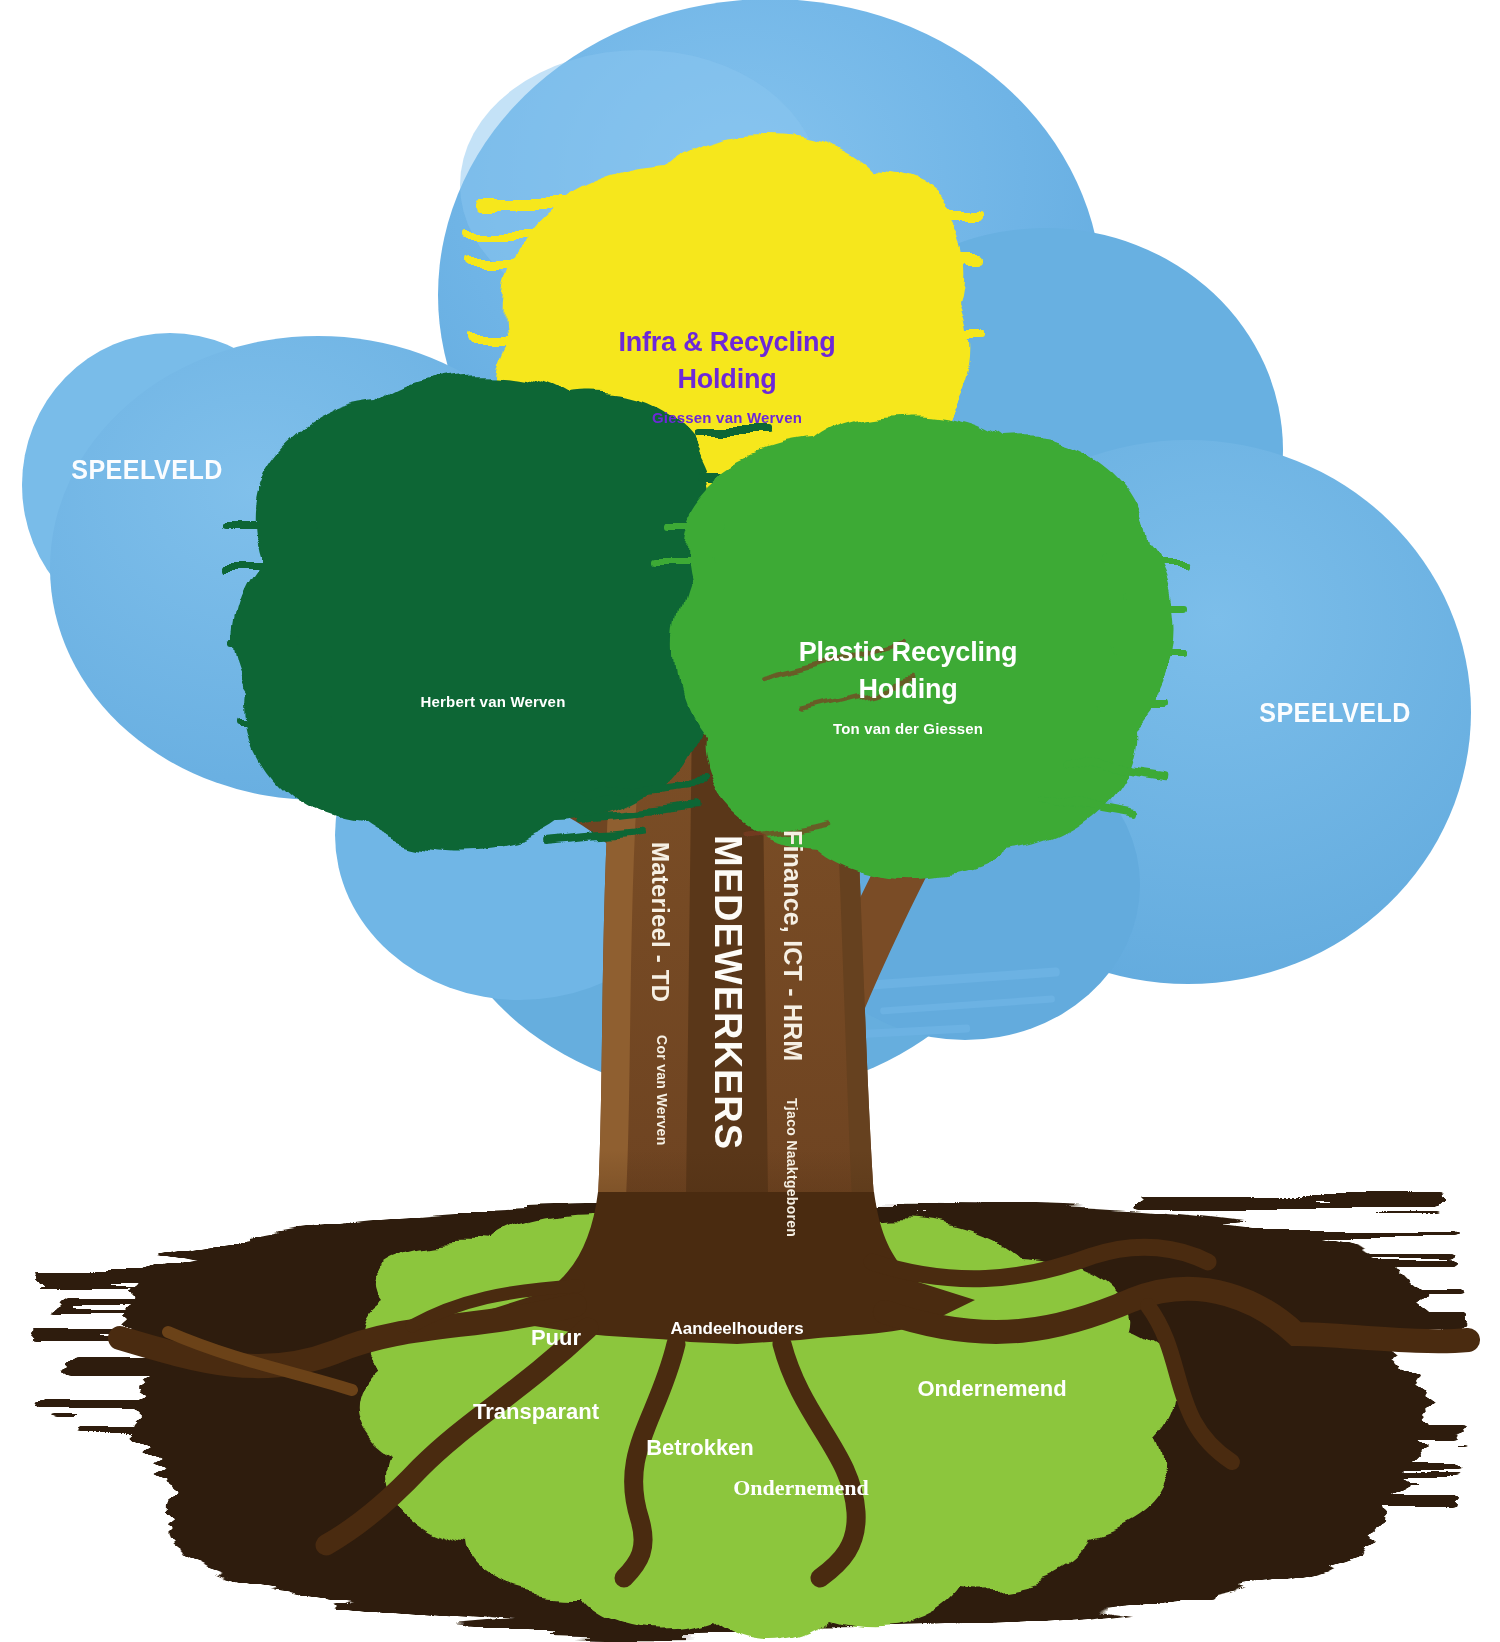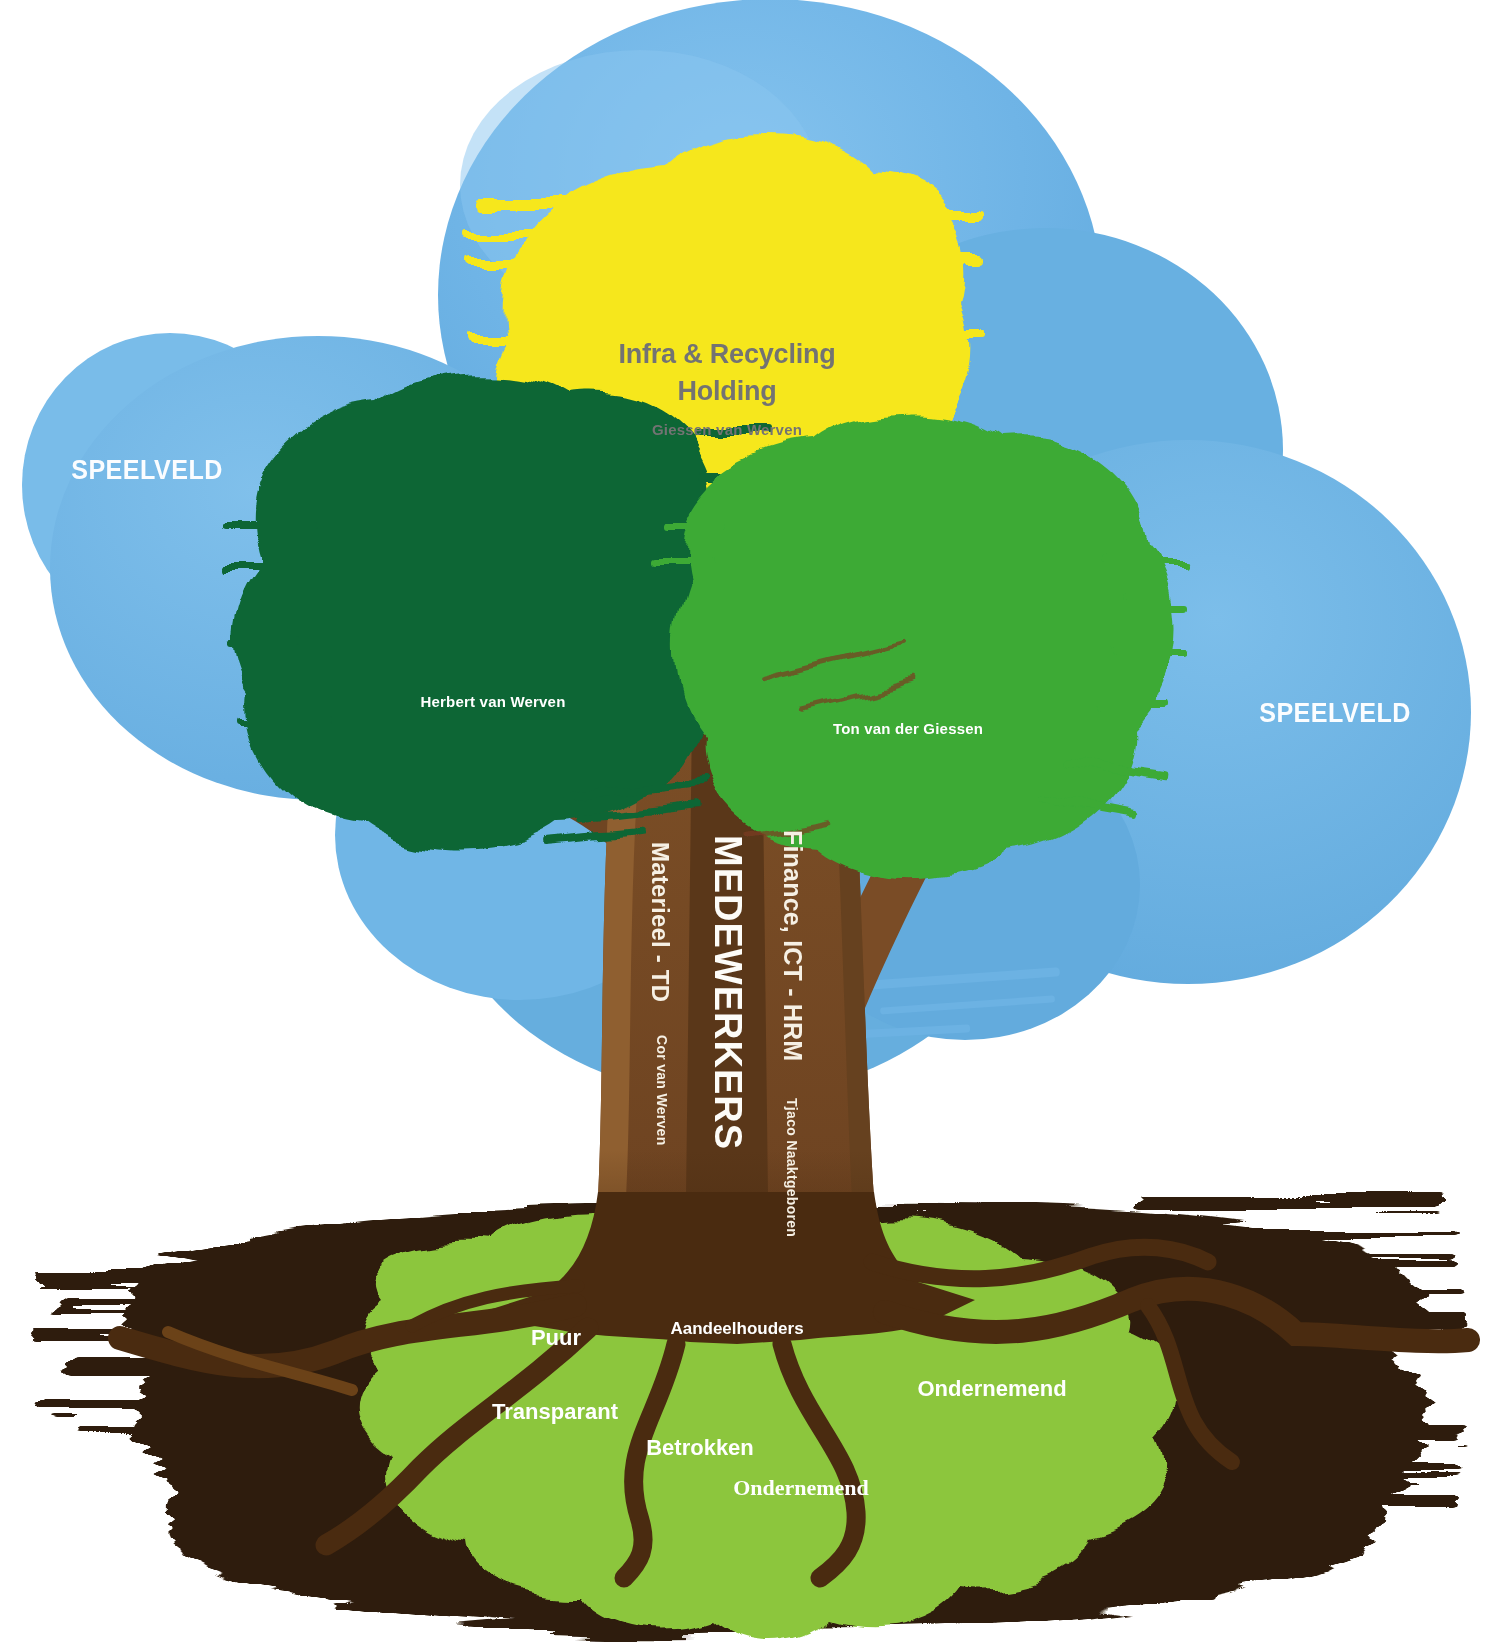--- a/index.html
+++ b/index.html
@@ -3,21 +3,21 @@
 <meta charset="utf-8">
 <style>
   html,body{margin:0;padding:0;background:#ffffff;}
   #stage{position:relative;width:1500px;height:1642px;overflow:hidden;background:#ffffff;
          font-family:"Liberation Sans",sans-serif;}
   #art{position:absolute;left:0;top:0;z-index:0;}
   .lbl{position:absolute;z-index:2;transform:translate(-50%,-50%);text-align:center;
        font-weight:700;color:#ffffff;white-space:nowrap;pointer-events:none;}
   .title{font-size:27px;line-height:37px;white-space:normal;letter-spacing:-0.2px;}
   .mgr{font-size:15px;letter-spacing:0.2px;}
-  .dark-text{color:#737373;margin-top:12px;}
+  .dark-text{color:#6d28d9;}
   .speelveld{font-size:27px;letter-spacing:0.5px;color:#fbfdff;
              transform:translate(-50%,-50%) scaleX(0.93);}
   .vlbl{position:absolute;z-index:2;transform-origin:0 0;transform:rotate(90deg);
         white-space:nowrap;font-weight:700;color:#f6f0e4;pointer-events:none;}
   .v-big{font-size:38px;letter-spacing:1px;color:#fdfcf8;}
   .v-dept{font-size:24px;letter-spacing:0.2px;}
   .v-dept2{font-size:25px;letter-spacing:0.2px;}
   .v-name{font-size:14px;letter-spacing:0.3px;}
   .root-word{font-size:22px;}
   .stake{font-size:17px;}
@@ -186,31 +186,32 @@
 </svg>
 
 <div class="lbl speelveld" style="left:147px;top:470px;">SPEELVELD</div>
 <div class="lbl speelveld" style="left:1335px;top:713px;">SPEELVELD</div>
 
 <div class="lbl title dark-text" style="left:727px;top:361px;width:240px;">Infra &amp; Recycling Holding</div>
 <div class="lbl mgr dark-text" style="left:727px;top:417px;">Giessen van Werven</div>
 
 <div class="lbl mgr" style="left:493px;top:701px;">Herbert van Werven</div>
 
+<div class="lbl title" style="left:908px;top:671px;width:250px;">Plastic Recycling Holding</div>
 <div class="lbl mgr" style="left:908px;top:728px;">Ton van der Giessen</div>
 
 <div class="vlbl v-dept" style="left:674px;top:842px;">Materieel - TD</div>
 <div class="vlbl v-name" style="left:670px;top:1035px;">Cor van Werven</div>
 
 <div class="vlbl v-big" style="left:749px;top:835px;">MEDEWERKERS</div>
 
 <div class="vlbl v-dept2" style="left:807px;top:830px;">Finance, ICT - HRM</div>
 <div class="vlbl v-name" style="left:800px;top:1098px;">Tjaco Naaktgeboren</div>
 
 <div class="lbl stake" style="left:737px;top:1285px;margin-top:44px;">Aandeelhouders</div>
 
 <div class="lbl root-word" style="left:556px;top:1338px;">Puur</div>
-<div class="lbl root-word" style="left:555px;top:1412px;">Transparant</div>
+<div class="lbl root-word" style="left:536px;top:1412px;">Transparant</div>
 <div class="lbl root-word" style="left:700px;top:1448px;">Betrokken</div>
 <div class="lbl root-word" style="left:801px;top:1488px;font-family:Liberation Serif, serif;">Ondernemend</div>
 <div class="lbl root-word" style="left:992px;top:1389px;">Ondernemend</div>
 
 </div>
 
 </body></html>

